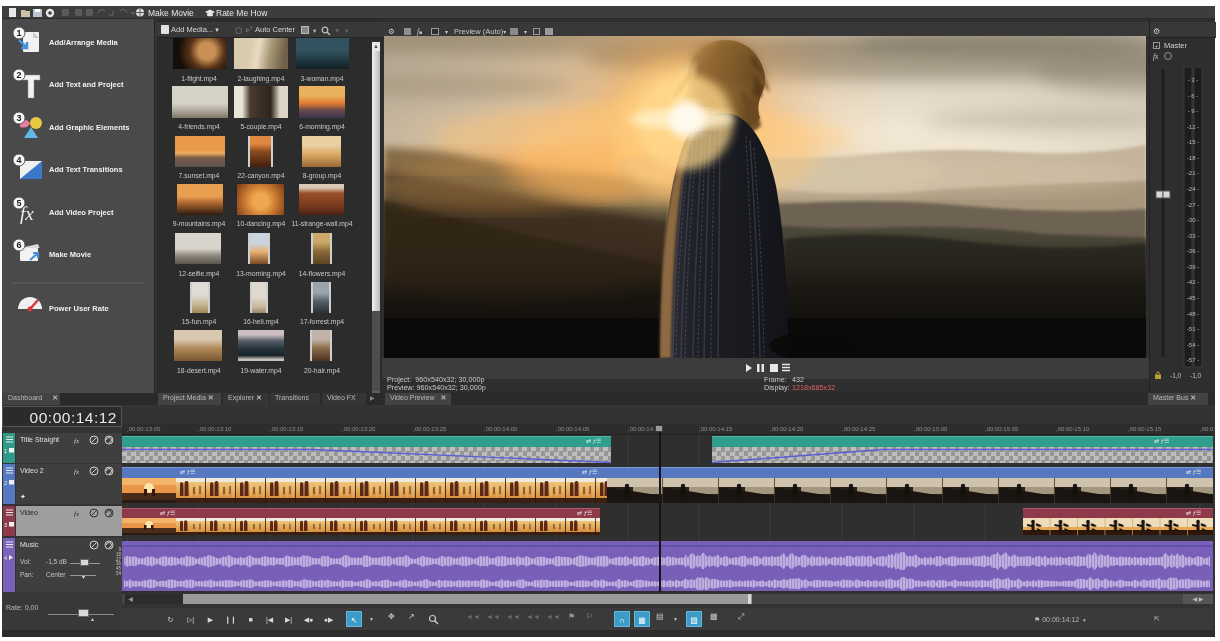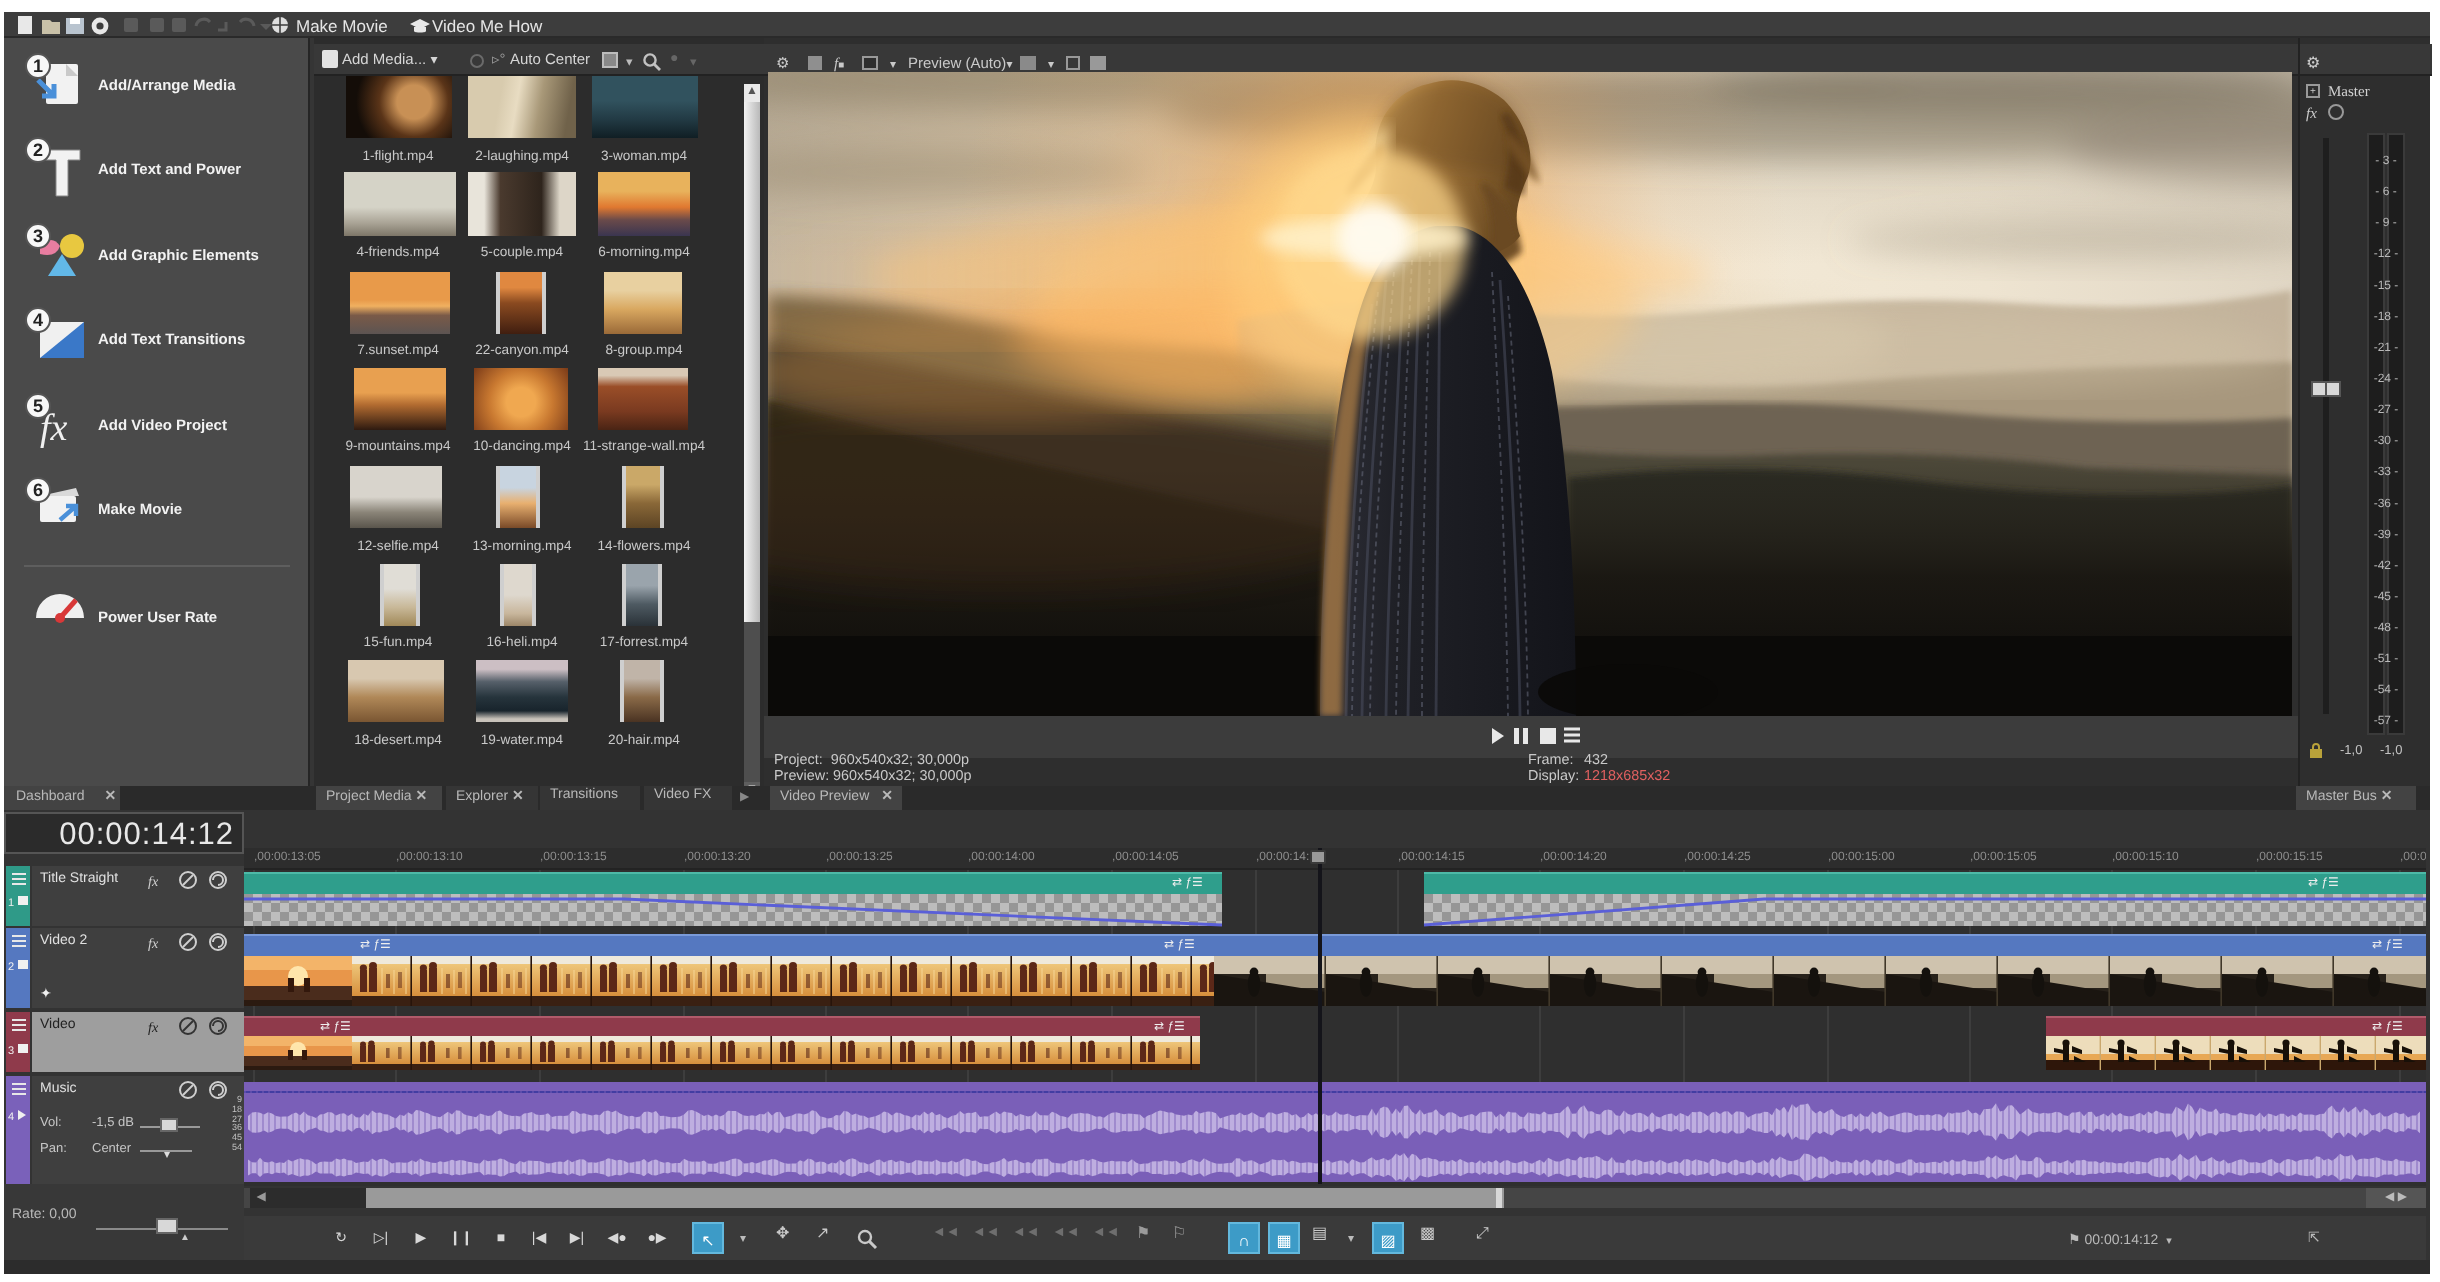--- a/index.html
+++ b/index.html
@@ -105,21 +105,21 @@
         <path d="M128 6 l3 3 3 -3"></path>
       </g>
 
       <circle cx="138" cy="6.5" r="4" fill="#dedede"></circle>
       <path d="M134 6.5 h8 M138 2.5 v8" stroke="#3d3d3d" stroke-width="0.8"></path>
 
       <path d="M203 6 l5 -2.5 5 2.5 -5 2.5 z" fill="#e8e8e8"></path>
       <path d="M205 7.5 v2 c0 1 6 1 6 0 v-2" fill="#e8e8e8"></path>
     </svg>
     <span class="abs" style="left:146px;top:2px;font-size:8.5px;color:#e6e6e6;">Make Movie</span>
-    <span class="abs" style="left:214px;top:2px;font-size:8.5px;color:#e6e6e6;">Video Me How</span>
+    <span class="abs" style="left:214px;top:2px;font-size:8.5px;color:#e6e6e6;">Rate Me How</span>
   </div>
 
   <div class="abs" id="sidebar" style="left:0;top:13px;width:153px;height:386px;background:#4a4a4a;border-right:1px solid #252525;">
     <svg width="153" height="386" style="position:absolute;left:0;top:0;">
 
       <g transform="translate(14,9)">
         <rect x="7" y="4" width="16" height="20" rx="1" fill="#f2f2f2"></rect>
         <path d="M17 4 l6 6 h-6 z" fill="#c9c9c9"></path>
         <path d="M3 12 l8 8 m0 -6 v6 h-6" stroke="#4a90d9" stroke-width="2.5" fill="none"></path>
       </g>
@@ -165,21 +165,21 @@
         <circle cx="17" cy="141" r="6" fill="#f8f8f8" stroke="#555"></circle>
             <text x="17" y="144" fill="#222">4</text>
         <circle cx="17" cy="184" r="6" fill="#f8f8f8" stroke="#555"></circle>
             <text x="17" y="187" fill="#222">5</text>
         <circle cx="17" cy="226" r="6" fill="#f8f8f8" stroke="#555"></circle>
             <text x="17" y="229" fill="#222">6</text>
       </g>
       <line x1="10" y1="264" x2="143" y2="264" stroke="#5e5e5e"></line>
     </svg>
     <div class="abs" style="left:47px;top:19px;font-size:7.5px;font-weight:bold;color:#f2f2f2;white-space:nowrap;">Add/Arrange Media</div>
-    <div class="abs" style="left:47px;top:61px;font-size:7.5px;font-weight:bold;color:#f2f2f2;white-space:nowrap;">Add Text and Power</div>
+    <div class="abs" style="left:47px;top:61px;font-size:7.5px;font-weight:bold;color:#f2f2f2;white-space:nowrap;">Add Text and Project</div>
     <div class="abs" style="left:47px;top:104px;font-size:7.5px;font-weight:bold;color:#f2f2f2;white-space:nowrap;">Add Graphic Elements</div>
     <div class="abs" style="left:47px;top:146px;font-size:7.5px;font-weight:bold;color:#f2f2f2;white-space:nowrap;">Add Text Transitions</div>
     <div class="abs" style="left:47px;top:189px;font-size:7.5px;font-weight:bold;color:#f2f2f2;white-space:nowrap;">Add Video Project</div>
     <div class="abs" style="left:47px;top:231px;font-size:7.5px;font-weight:bold;color:#f2f2f2;white-space:nowrap;">Make Movie</div>
     <div class="abs" style="left:47px;top:285px;font-size:7.5px;font-weight:bold;color:#f2f2f2;white-space:nowrap;">Power User Rate</div>
   </div>
 
   <div class="abs" id="media" style="left:155px;top:13px;width:225px;height:386px;background:#2c2c2c;">
     <div class="abs" style="left:0;top:3px;width:225px;height:16px;background:#383838;border-bottom:1px solid #222;"></div>
 
@@ -401,21 +401,21 @@
     </div>
     <div class="abs" style="left:5px;top:357px;font-size:7.2px;color:#c9c9c9;line-height:8.2px;">Project:&nbsp;&nbsp;960x540x32; 30,000p<br>Preview: 960x540x32; 30,000p</div>
     <div class="abs" style="left:382px;top:357px;font-size:7.2px;color:#c9c9c9;line-height:8.2px;">Frame:<br>Display:</div>
     <div class="abs" style="left:410px;top:357px;font-size:7.2px;color:#c9c9c9;line-height:8.2px;">432<br><span style="color:#e06060;">1218x685x32</span></div>
   </div>
 
   <div class="abs" id="master" style="left:1147px;top:13px;width:66px;height:386px;background:#2e2e2e;border-left:1px solid #222;">
     <div class="abs" style="left:0;top:3px;width:66px;height:16px;background:#383838;border-bottom:1px solid #222;"></div>
     <div class="abs" style="left:3px;top:8px;font-size:8px;color:#ccc;">⚙</div>
     <div class="abs" style="left:3px;top:23px;width:7px;height:7px;border:1px solid #999;font-size:5px;color:#ccc;text-align:center;line-height:6px;">+</div>
-    <div class="abs" style="left:14px;top:22px;font-size:7.5px;color:#d2d2d2;font-family:Liberation Serif, serif;">Master</div>
+    <div class="abs" style="left:14px;top:22px;font-size:7.5px;color:#d2d2d2;">Master</div>
     <div class="abs" style="left:3px;top:33px;font-size:7.5px;color:#ccc;font-style:italic;font-family:'Liberation Serif';">fx</div>
     <div class="abs" style="left:14px;top:33px;width:8px;height:8px;border:1px solid #999;border-radius:50%;"></div>
     <svg class="abs" style="left:0;top:46px;" width="66" height="310">
 
       <line x1="13" y1="4" x2="13" y2="292" stroke="#1e1e1e" stroke-width="3"></line>
       <rect x="6" y="126" width="7" height="7" fill="#d8d8d8" stroke="#555"></rect>
       <rect x="13" y="126" width="7" height="7" fill="#d8d8d8" stroke="#555"></rect>
 
       <rect x="34" y="2" width="8" height="300" fill="#1d1d1d" stroke="#3a3a3a" stroke-width="1"></rect>
       <rect x="44" y="2" width="8" height="300" fill="#1d1d1d" stroke="#3a3a3a" stroke-width="1"></rect>

